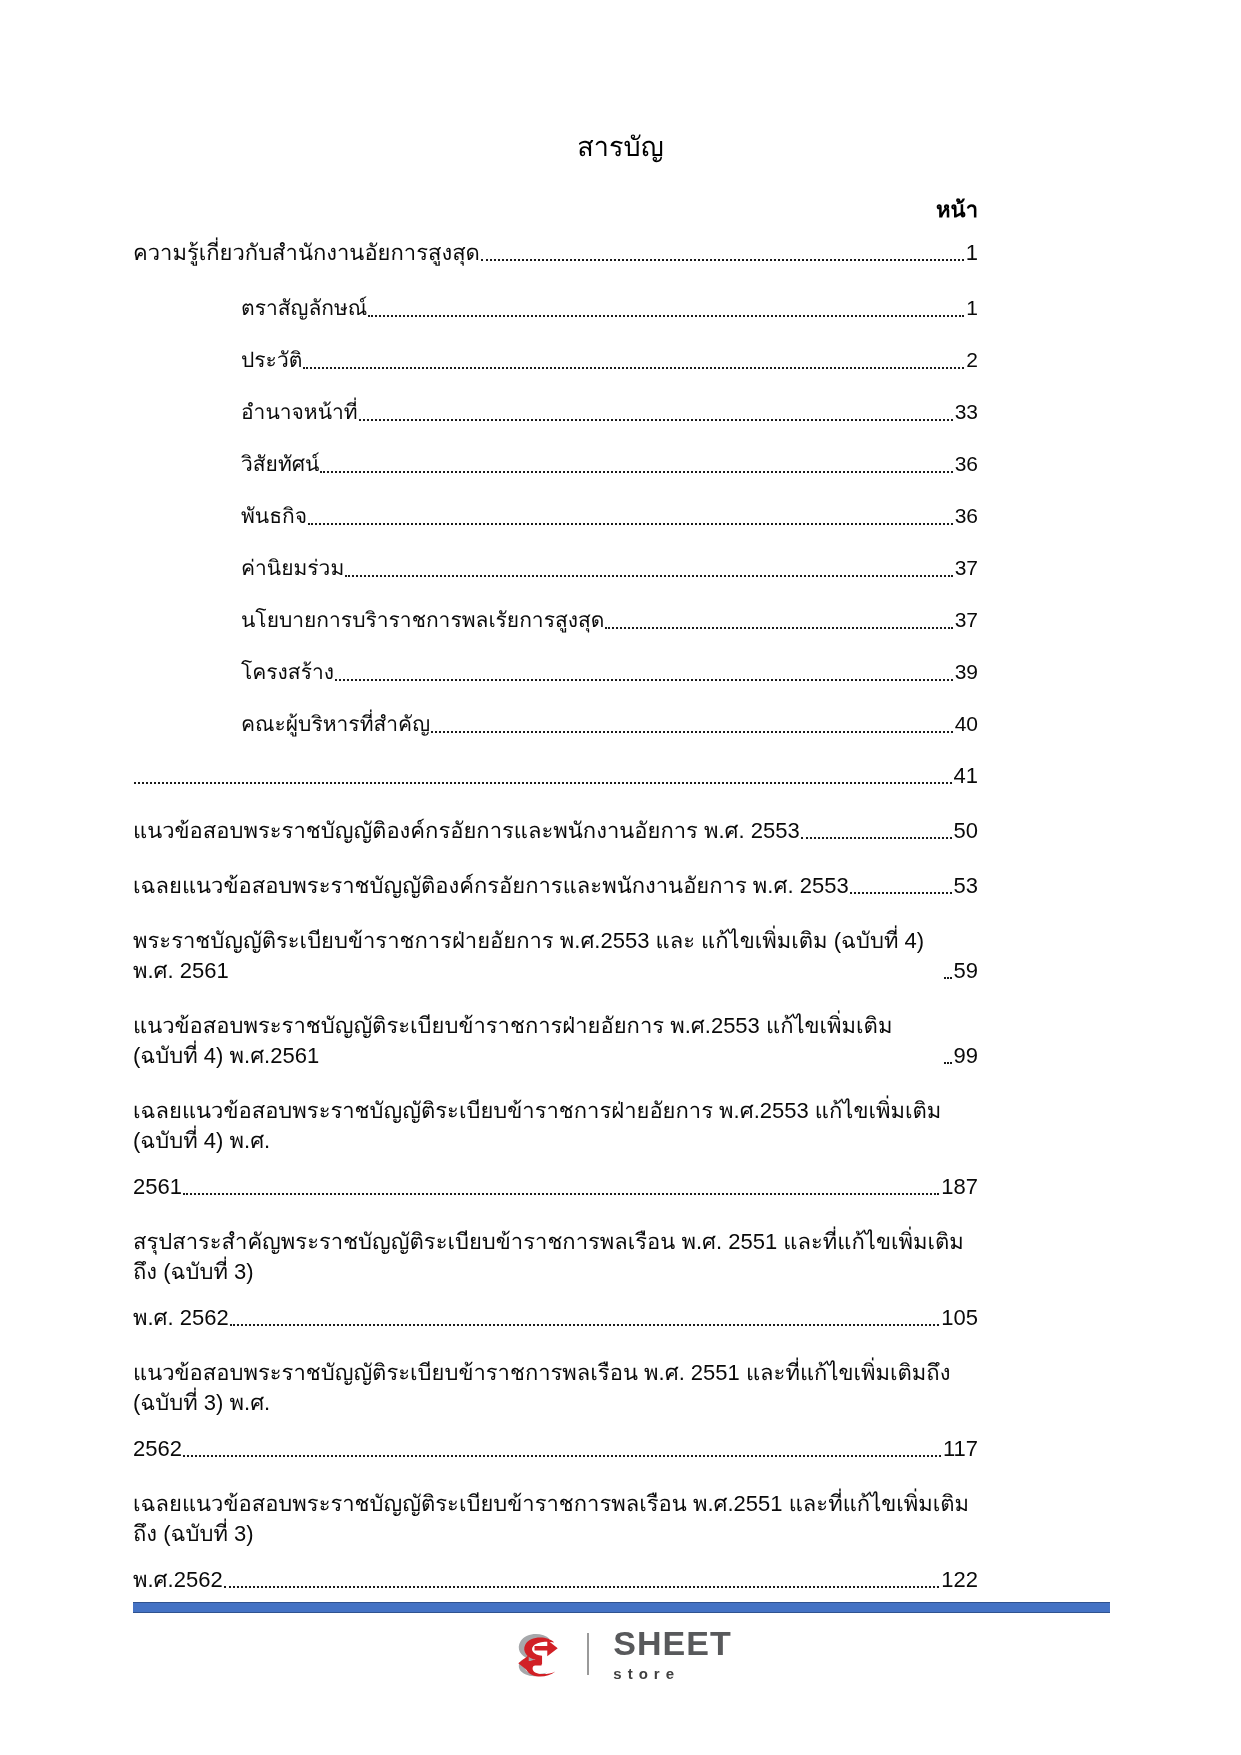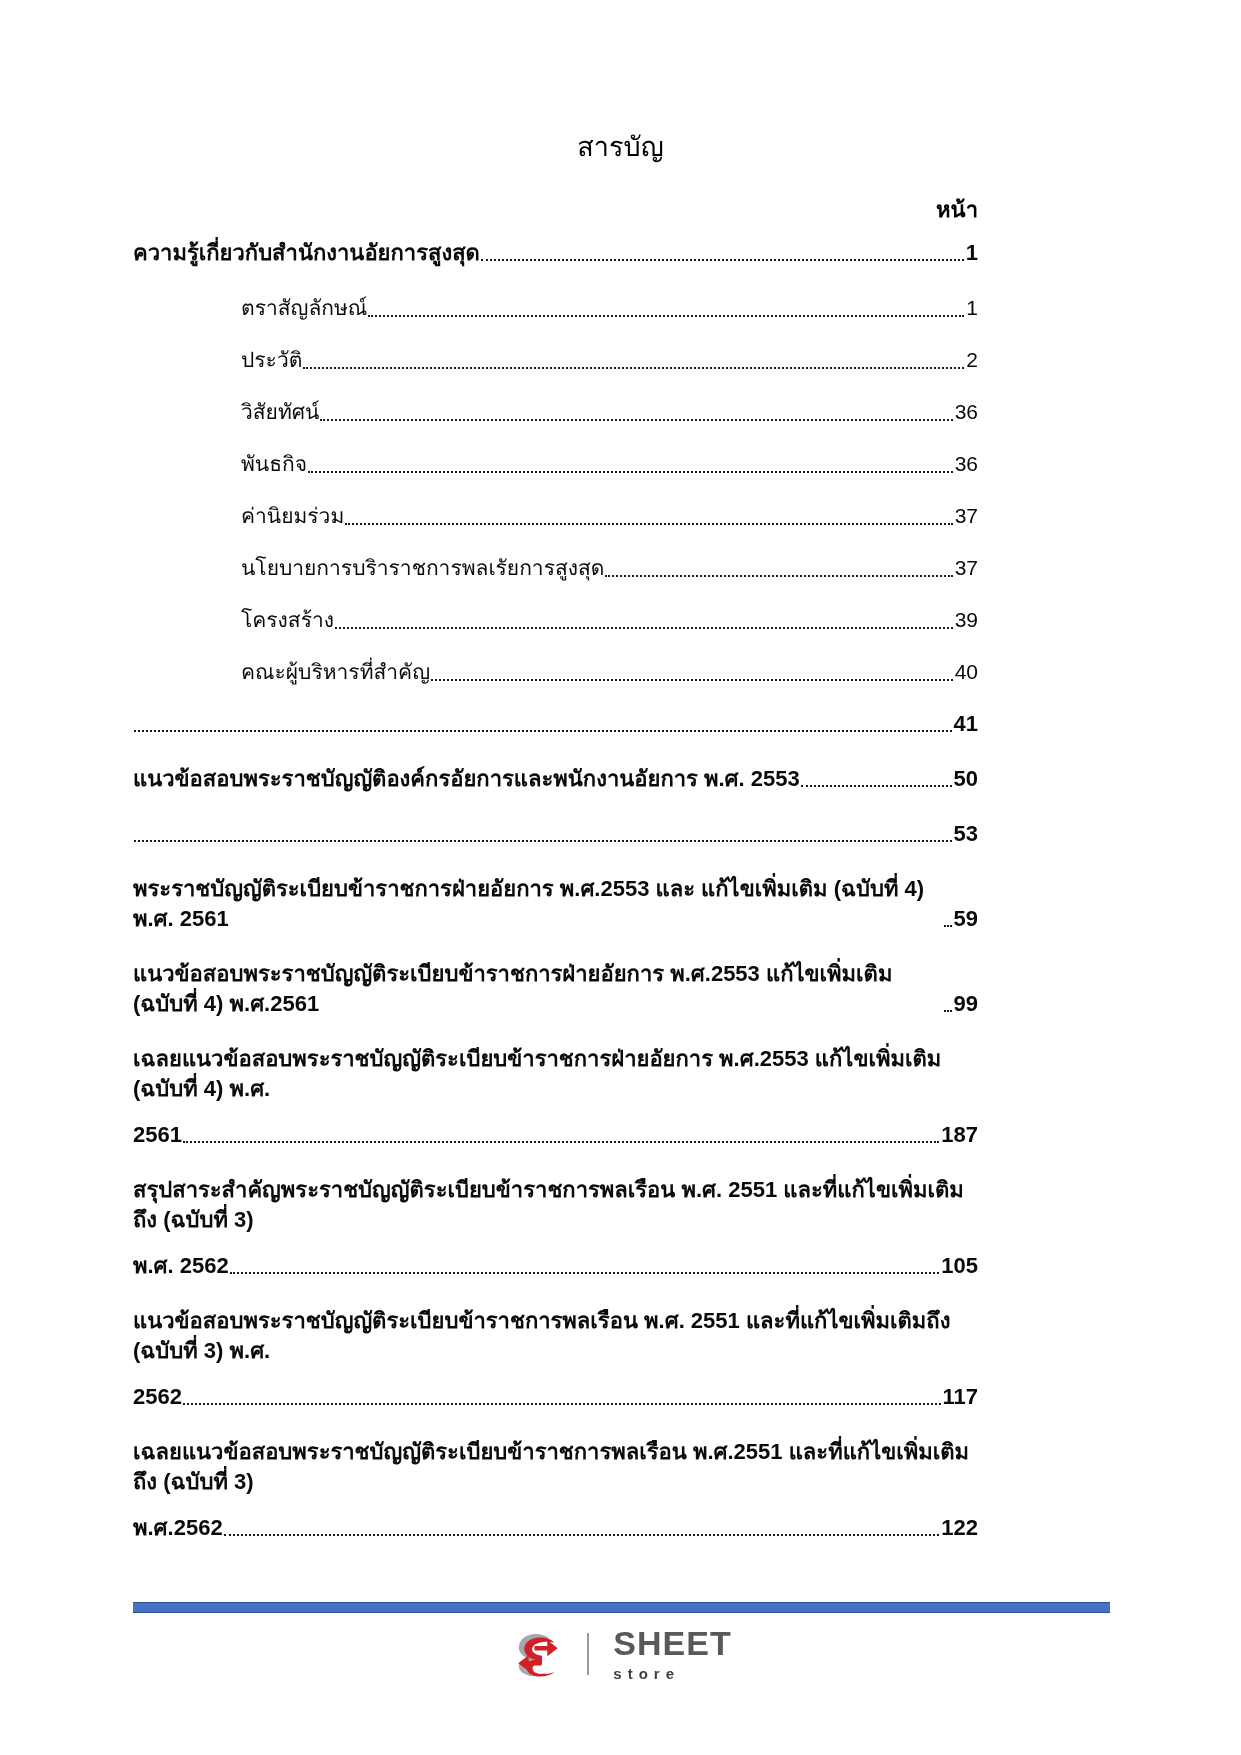--- a/index.html
+++ b/index.html
@@ -61,21 +61,21 @@
     color: #0a0a0a;
   }
   .toc-entry.sub {
     padding-left: 108px;
     box-sizing: border-box;
     font-size: 21px;
     font-weight: normal;
     margin-bottom: 22px;
   }
   .toc-entry.main {
-    font-weight: bold;
+    font-weight: normal;
     margin-bottom: 25px;
   }
 
   
   .row {
     display: flex;
     align-items: flex-end;
     width: 100%;
   }
   .row .label {
@@ -189,20 +189,27 @@
       </div>
       <div class="toc-entry sub">
         <div class="row">
           <span class="label">ประวัติ</span>
           <span class="leader"></span>
           <span class="pageno">2</span>
         </div>
       </div>
       <div class="toc-entry sub">
         <div class="row">
+          <span class="label">อำนาจหน้าที่</span>
+          <span class="leader"></span>
+          <span class="pageno">33</span>
+        </div>
+      </div>
+      <div class="toc-entry sub">
+        <div class="row">
           <span class="label">วิสัยทัศน์</span>
           <span class="leader"></span>
           <span class="pageno">36</span>
         </div>
       </div>
       <div class="toc-entry sub">
         <div class="row">
           <span class="label">พันธกิจ</span>
           <span class="leader"></span>
           <span class="pageno">36</span>
@@ -244,20 +251,21 @@
       </div>
       <div class="toc-entry main">
         <div class="row">
           <span class="label">แนวข้อสอบพระราชบัญญัติองค์กรอัยการและพนักงานอัยการ พ.ศ. 2553</span>
           <span class="leader"></span>
           <span class="pageno">50</span>
         </div>
       </div>
       <div class="toc-entry main">
         <div class="row">
+          <span class="label">เฉลยแนวข้อสอบพระราชบัญญัติองค์กรอัยการและพนักงานอัยการ พ.ศ. 2553</span>
           <span class="leader"></span>
           <span class="pageno">53</span>
         </div>
       </div>
       <div class="toc-entry main">
         <div class="row">
           <span class="label">พระราชบัญญัติระเบียบข้าราชการฝ่ายอัยการ พ.ศ.2553 และ แก้ไขเพิ่มเติม (ฉบับที่ 4) พ.ศ. 2561</span>
           <span class="leader"></span>
           <span class="pageno">59</span>
         </div>

